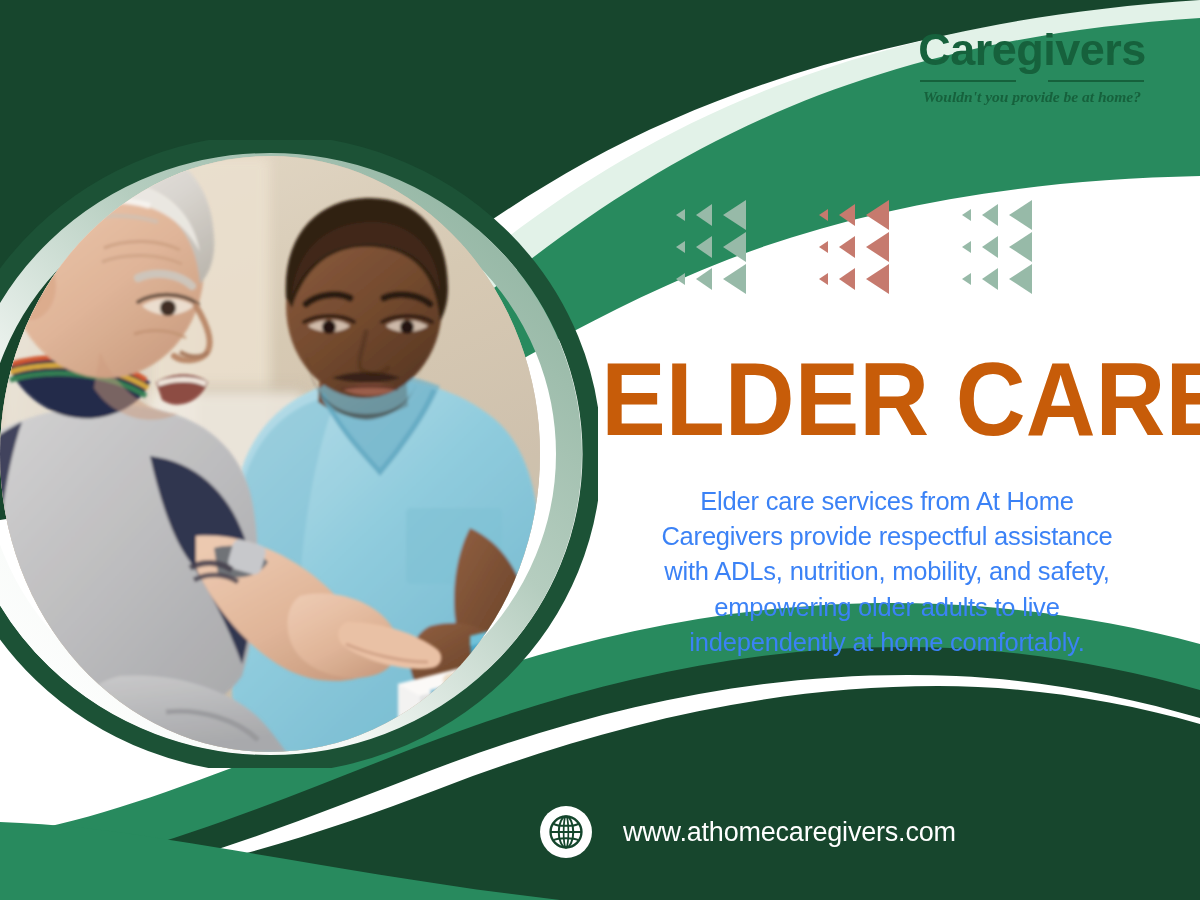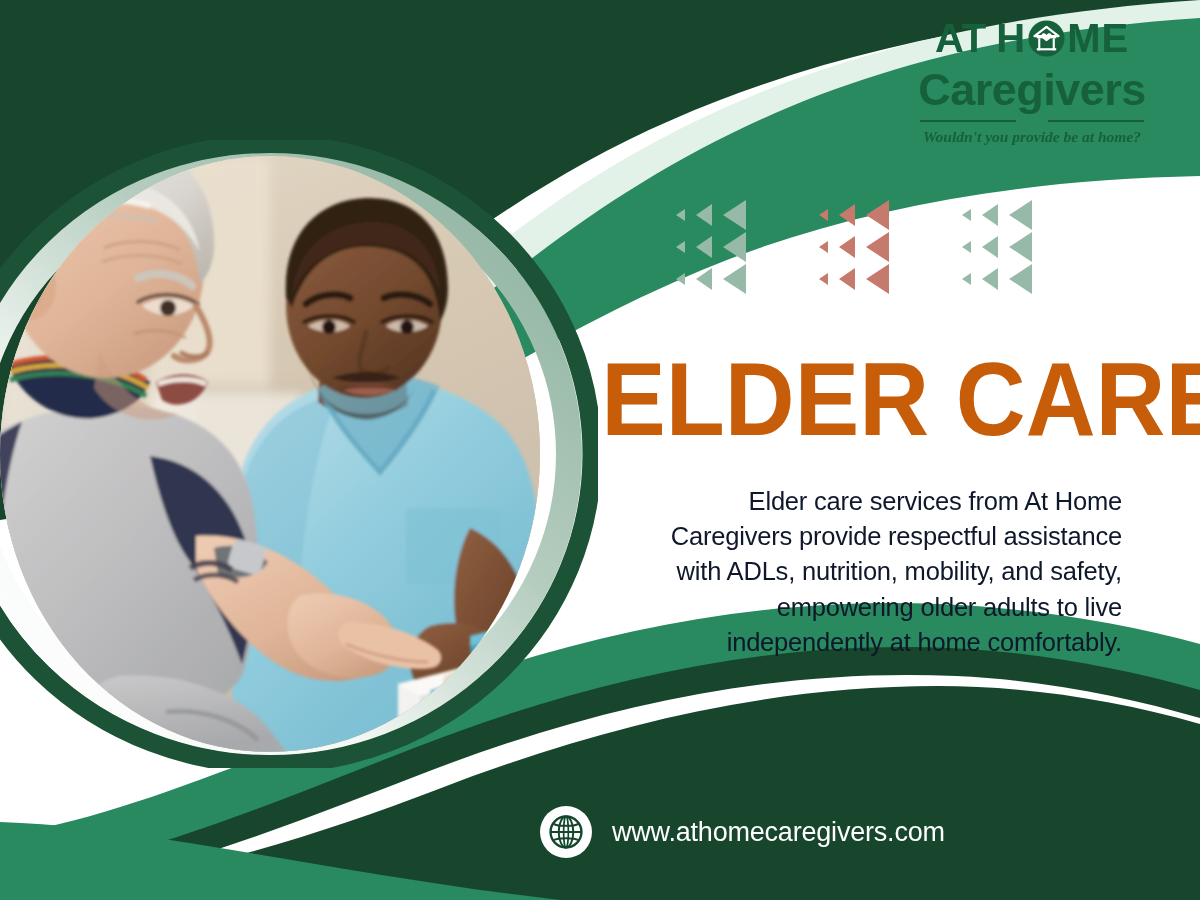--- a/index.html
+++ b/index.html
@@ -133,35 +133,35 @@
     transform:scaleX(0.93);
     transform-origin:right center;
     white-space:nowrap;
   }
 
   
   .body-copy{
     position:absolute;
     right:78px; top:484px;
     width:470px;
-    text-align:right;
+    text-align:center;
     font-family:"Liberation Sans", sans-serif;
     font-size:25.5px;
     line-height:1.38;
-    color:#0f172a;
+    color:#3b82f6;
     letter-spacing:-0.2px;
   }
 
   
   .footer-url{
     position:absolute;
     left:540px; top:806px;
     display:flex;
     align-items:center;
-    gap:20px;
+    gap:31px;
     z-index:6;
   }
   .globe{
     width:52px; height:52px;
     border-radius:50%;
     background:#ffffff;
     display:flex; align-items:center; justify-content:center;
     flex:0 0 auto;
   }
   .url-text{
@@ -466,36 +466,20 @@
           <ellipse cx="452" cy="524" rx="9" ry="7" fill="#f0e2cd"></ellipse>
           <ellipse cx="496" cy="513" rx="8" ry="6" fill="#efe0c8"></ellipse>
         </g>
 
         <rect x="0" y="0" width="540" height="596" fill="#b08a62" opacity="0.05"></rect>
       </svg>
     </div>
   </div>
 
   <div class="logo">
-    <div class="logo-line1">
-      <span class="logo-at">AT</span>
-      <span>H</span>
-      <span class="logo-o">
-        <svg viewBox="0 0 40 40" width="37" height="37" aria-hidden="true">
-          <circle cx="20" cy="20" r="19.5" fill="#16613c"></circle>
-          <path d="M20 7.5 L33 17.5 L7 17.5 Z" fill="none" stroke="#ffffff" stroke-width="2.4" stroke-linejoin="round"></path>
-          <rect x="9.5" y="17.5" width="21" height="2.3" fill="#ffffff"></rect>
-          <rect x="11" y="19.8" width="2.3" height="13" fill="#ffffff"></rect>
-          <rect x="26.7" y="19.8" width="2.3" height="13" fill="#ffffff"></rect>
-          <rect x="9.5" y="30.5" width="21" height="2.3" fill="#ffffff"></rect>
-          <path d="M20 16.4 C18.4 13.4 14.6 13.9 14.6 16.9 C14.6 19.3 17.8 21.3 20 23 C22.2 21.3 25.4 19.3 25.4 16.9 C25.4 13.9 21.6 13.4 20 16.4 Z" fill="#ffffff"></path>
-        </svg>
-      </span>
-      <span>ME</span>
-    </div>
     <div class="logo-line2">Caregivers</div>
     <div class="logo-rule-wrap">
       <span class="logo-rule left"></span>
       <span class="logo-rule right"></span>
     </div>
     <div class="logo-tagline">Wouldn't you provide be at home?</div>
   </div>
 
   <div class="tri-groups">
 

